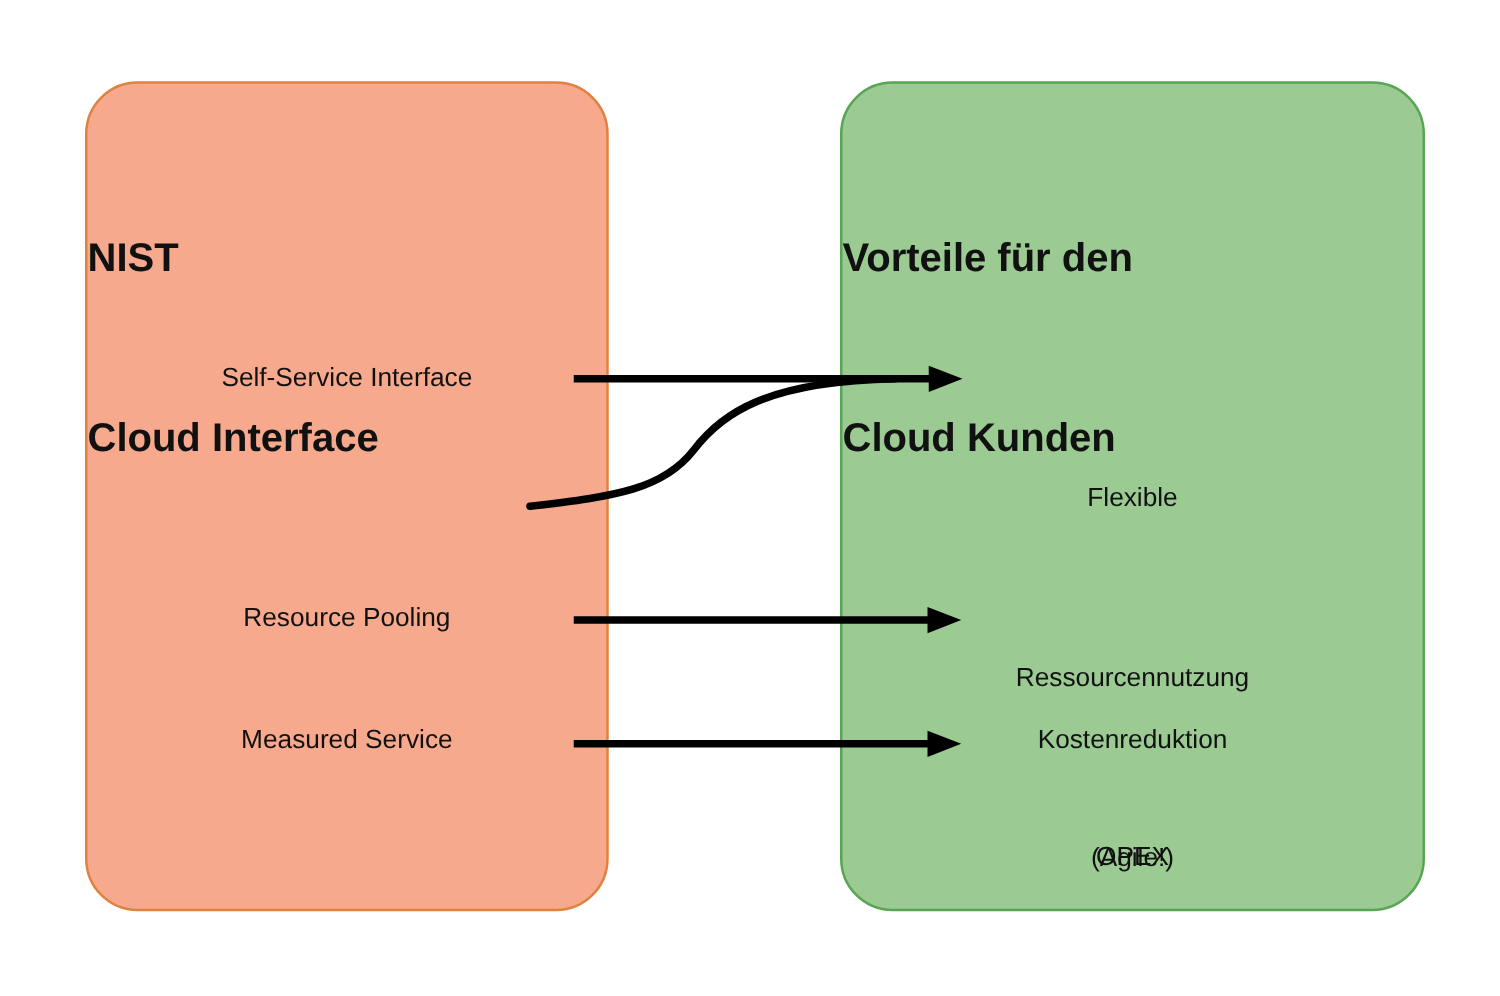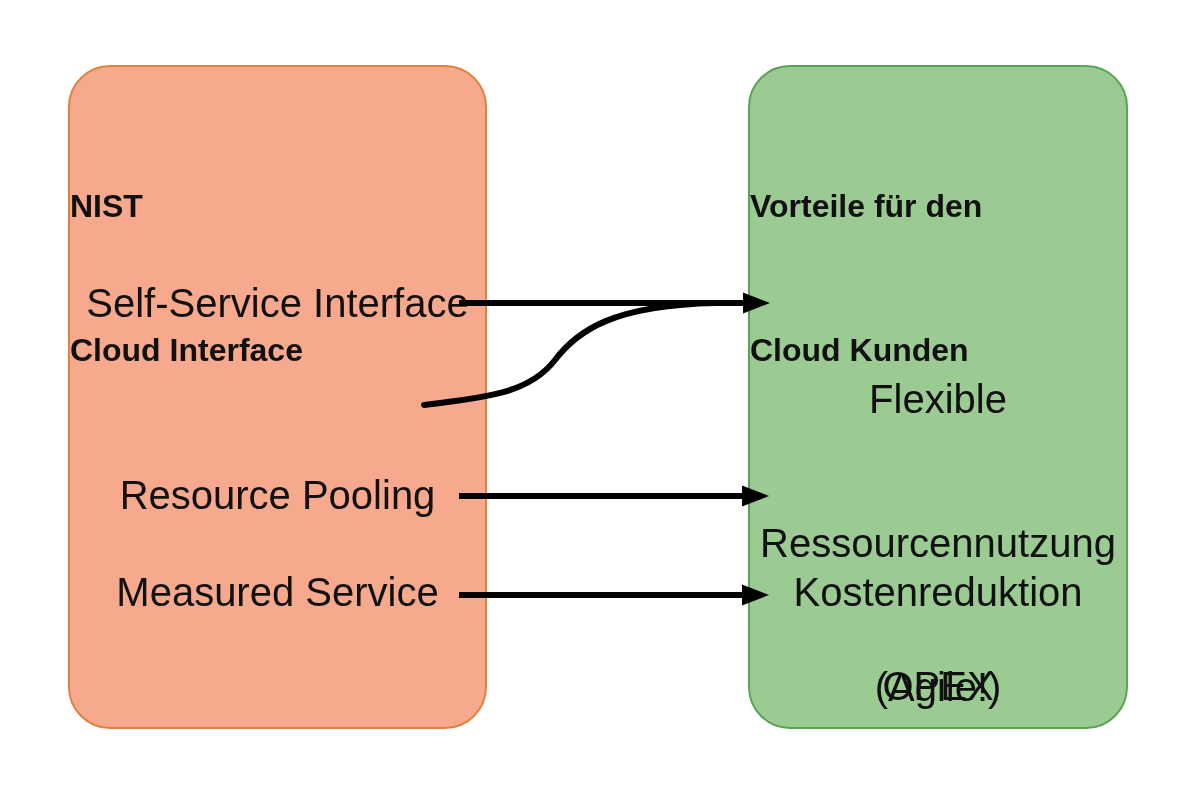--- a/index.html
+++ b/index.html
@@ -14,35 +14,35 @@
   }
   .box {
     position: absolute;
     top: 65px;
     height: 664px;
     border-radius: 42px;
     border: 2.5px solid #000;
     box-sizing: border-box;
   }
   .left-box  { left: 68px;  width: 419px; }
-  .right-box { left: 748px; width: 380px; }
+  .right-box { left: 672px; width: 468px; }
   .box-title {
     position: absolute;
     top: 19px; left: 0; right: 0;
     text-align: left;
     font-weight: bold;
     font-size: 32px;
     line-height: 48px;
     white-space: pre;
   }
   .item {
     position: absolute;
     left: 0; right: 0;
     text-align: center;
-    font-size: 40px;
+    font-size: 21px;
     line-height: 48px;
     white-space: pre;
   }
   
   .l-item-0 { top: 212px; }
   .l-item-1 { top: 307px; }
   .l-item-2 { top: 404px; }
   .l-item-3 { top: 501px; }
   
   .r-item-0 { top: 212px; }

